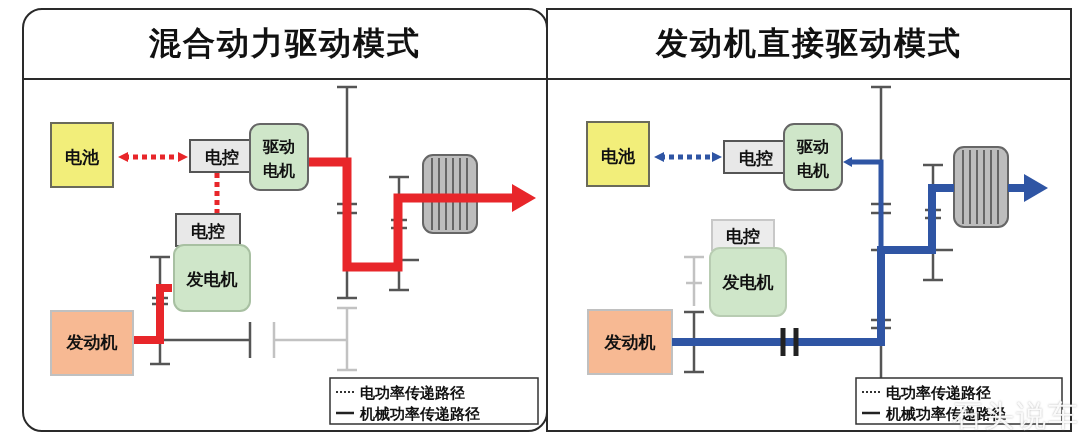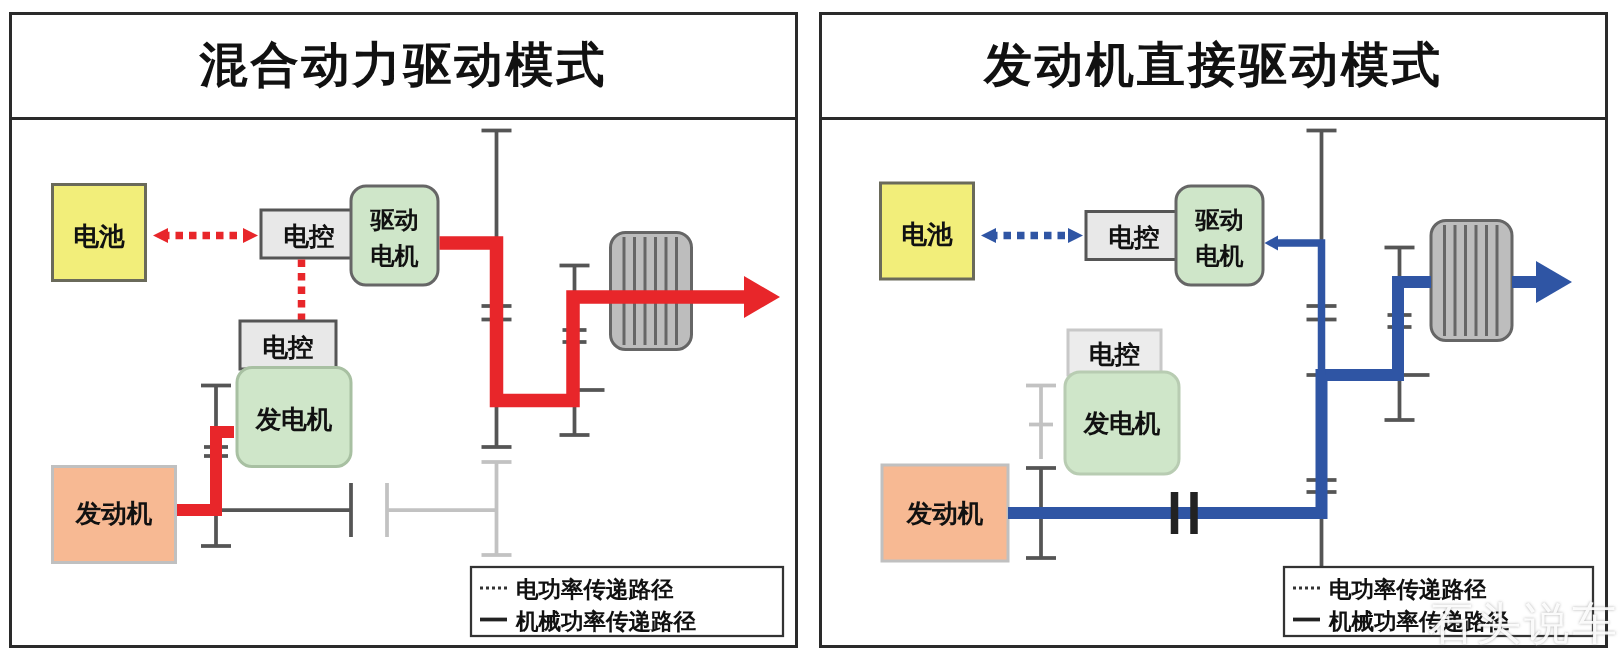--- a/index.html
+++ b/index.html
@@ -1,20 +1,20 @@
 <!DOCTYPE html>
 <html><head>
 <meta charset="utf-8">
 <style>
   html, body { margin: 0; padding: 0; background: #ffffff; }
   body { width: 1080px; height: 440px; position: relative; overflow: hidden;
          font-family: "DejaVu Sans", "Liberation Sans", sans-serif; }
   .panel { position: absolute; top: 8px; width: 526px; height: 424px;
            border: 2px solid #2a2a2a; box-sizing: border-box; background: #fff; }
-  .panel.left { left: 6px; }
+  .panel.left { left: 22px; border-radius: 20px; }
   .panel.right { left: 546px; }
   .panel-title { height: 70px; border-bottom: 2px solid #2a2a2a; box-sizing: border-box;
                  display: flex; align-items: center; justify-content: center;
                  font-size: 32px; font-weight: bold; color: #111; letter-spacing: 2px; }
   .panel.right .panel-title { }
   svg.diagram { position: absolute; left: 0; top: 70px; }
   .lbl { font-family: "DejaVu Sans", sans-serif; font-weight: bold; fill: #111; }
   .watermark { position: absolute; left: 952px; top: 396px; font-size: 30px; font-weight: normal;
                color: rgba(255,255,255,0.92); letter-spacing: 2px;
                text-shadow: 0 0 2px rgba(120,120,120,0.6); }

